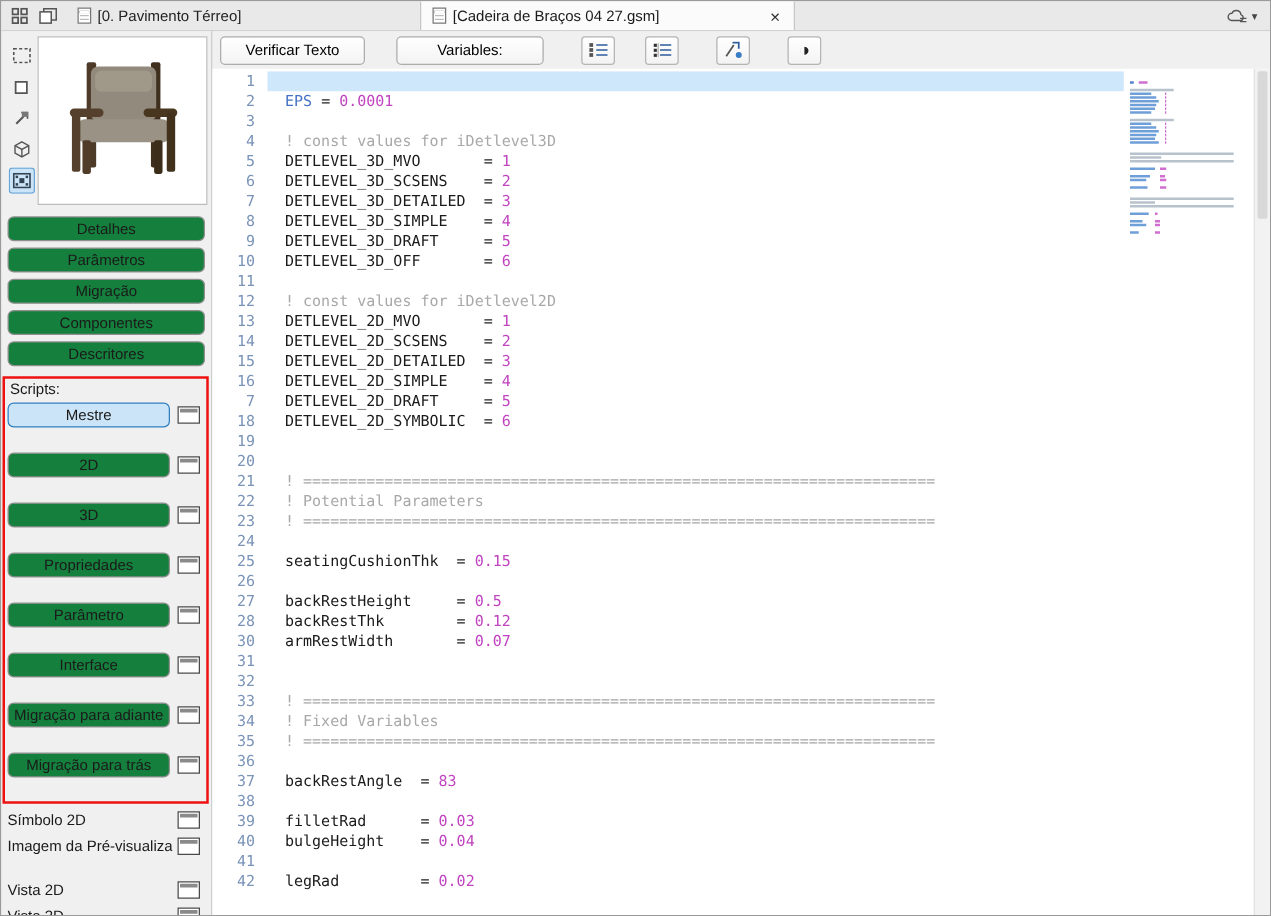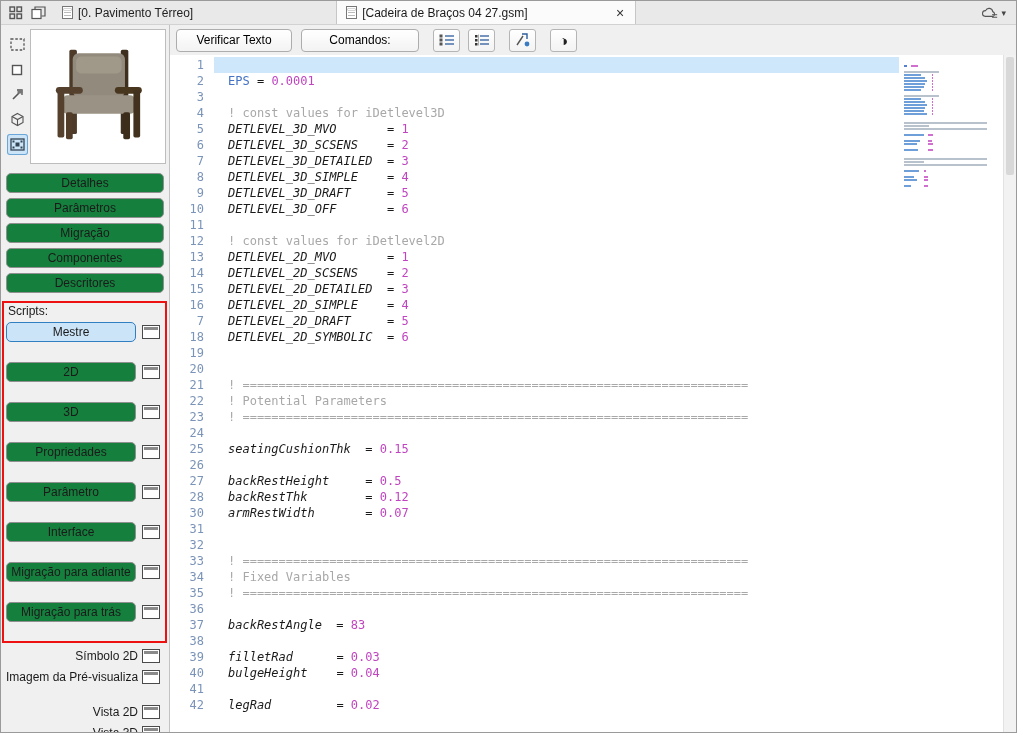--- a/index.html
+++ b/index.html
@@ -48,47 +48,47 @@
   .scripts-section::after { content:""; position:absolute; left:-2px; right:-1px; top:-3px; bottom:-1px;
                             border:2px solid var(--c-annot,#ee1111); pointer-events:none; }
   .scripts-label { margin:0 0 4px 2px; }
   .script-row { display:flex; align-items:center; margin-bottom:20px; }
   .script-btn { width:130px; flex:none; }
   .wico { margin-left:auto; margin-right:4px; width:18px; height:14px; border:1px solid #4a4a4a;
           background:#fff; position:relative; flex:none; cursor:default; }
   .wico::before { content:""; position:absolute; top:1px; left:1px; right:1px; height:3px; background:#8a8a8a; }
 
   .x-row { display:flex; align-items:center; margin-top:7px; padding:0 2px; }
-  .x-label { width:132px; flex:none; text-align:right; white-space:nowrap; overflow:hidden; }
+  .x-label { width:132px; flex:none; text-align:left; white-space:nowrap; overflow:hidden; }
   .view-block { margin-top:14px; }
 
   
   .editor-col { flex:1; display:flex; flex-direction:column; background:#f0f0f0; min-width:0; }
-  .toolbar { height:30px; flex:none; display:flex; align-items:center; gap:9px; padding-left:6px; }
+  .toolbar { height:30px; flex:none; display:flex; align-items:center; gap:25px; padding-left:6px; }
   .btn { height:23px; background:linear-gradient(#ffffff,#f3f3f3); border:1px solid #adadad;
          border-radius:4px; font-family:"Liberation Sans",sans-serif; font-size:12px; padding:0 14px; cursor:default; }
   .btn.wide { width:116px; }
   .btn.cmds { width:118px; }
   .icon-btn { width:27px; height:23px; background:linear-gradient(#ffffff,#f3f3f3); border:1px solid #b5b5b5;
               border-radius:3px; display:flex; align-items:center; justify-content:center; cursor:default; }
   .icon-btn + .icon-btn { margin-left:-1px; }
   .icon-btn.gap { margin-left:5px; }
   .contrast-glyph { font-size:15px; color:#222; line-height:1; }
 
   .code-area { flex:1; position:relative; background:#fff; overflow:hidden; }
   .code-scroll { position:absolute; inset:2px 13px 0 0; overflow:hidden; }
   .code-line { display:flex; height:16px; line-height:16px;
                font-family:"DejaVu Sans Mono", monospace; font-size:12px; white-space:pre; }
   .ln { width:44px; flex:none; text-align:right; padding-right:10px; color:#7a93b8; background:#fff; }
   .ct { flex:1; padding-left:14px; min-width:0; overflow:hidden; }
   .ct.cur { background:var(--c-curline,#cfe7fa); }
   .tok-c { color:var(--c-comment,#a8a8a8); }
   .tok-n { color:var(--c-number,#c044c0); }
   .tok-k { color:var(--c-keyword,#4472c4); }
-  .tok-v { color:var(--c-variable,#1a1a1a);font-style:italic; }
+  .tok-v { color:var(--c-variable,#1a1a1a); }
   .tok-o { color:#1a1a1a; }
 
   .minimap { position:absolute; top:0; right:13px; width:104px; bottom:0; background:#fff; padding:7px 5px; }
   .mm-line { height:2px; margin-bottom:1px; display:flex; }
   .mm-seg { height:2px; flex:none; }
   .mm-v { background:#6f9fd8; } .mm-k { background:#5580d0; }
   .mm-n { background:#d06fd0; } .mm-c { background:#b8c2cc; }
   .mm-o { background:transparent; }
 
   .vscroll { position:absolute; top:0; right:0; bottom:0; width:13px; background:#f2f2f2; border-left:1px solid #e2e2e2; }
@@ -273,21 +273,21 @@
           <div class="x-row">
             <span class="x-label">Vista 3D</span>
             <span class="wico"></span>
           </div>
         </div>
     </div>
 
     <div class="editor-col">
       <div class="toolbar">
         <button class="btn wide">Verificar Texto</button>
-        <button class="btn cmds">Comandos:</button>
+        <button class="btn cmds">Variables:</button>
         <span class="icon-btn gap">
           <svg width="16" height="12" viewBox="0 0 16 12">
               <g stroke="#2c5d9c" stroke-width="1.3">
                 <line x1="6" y1="2" x2="15" y2="2"></line>
                 <line x1="6" y1="6" x2="15" y2="6"></line>
                 <line x1="6" y1="10" x2="15" y2="10"></line>
               </g>
               <g fill="#555" font-size="5" font-family="monospace">
                 <rect x="0.5" y="0.5" width="3" height="3"></rect>
                 <rect x="0.5" y="4.5" width="3" height="3"></rect>

